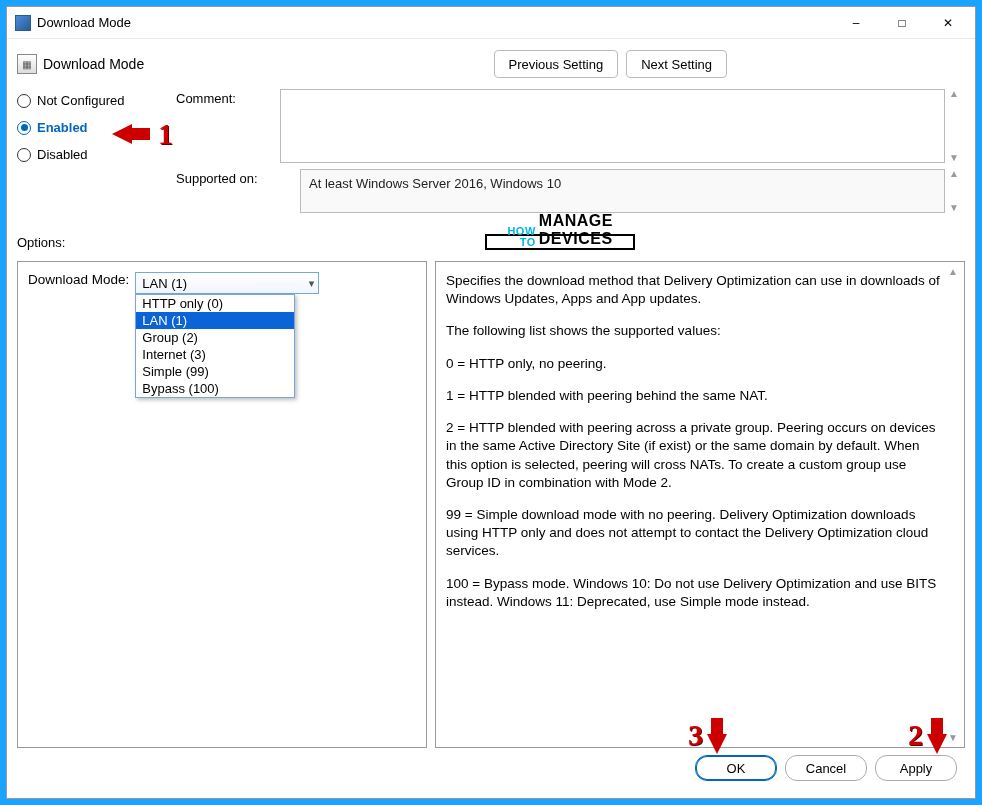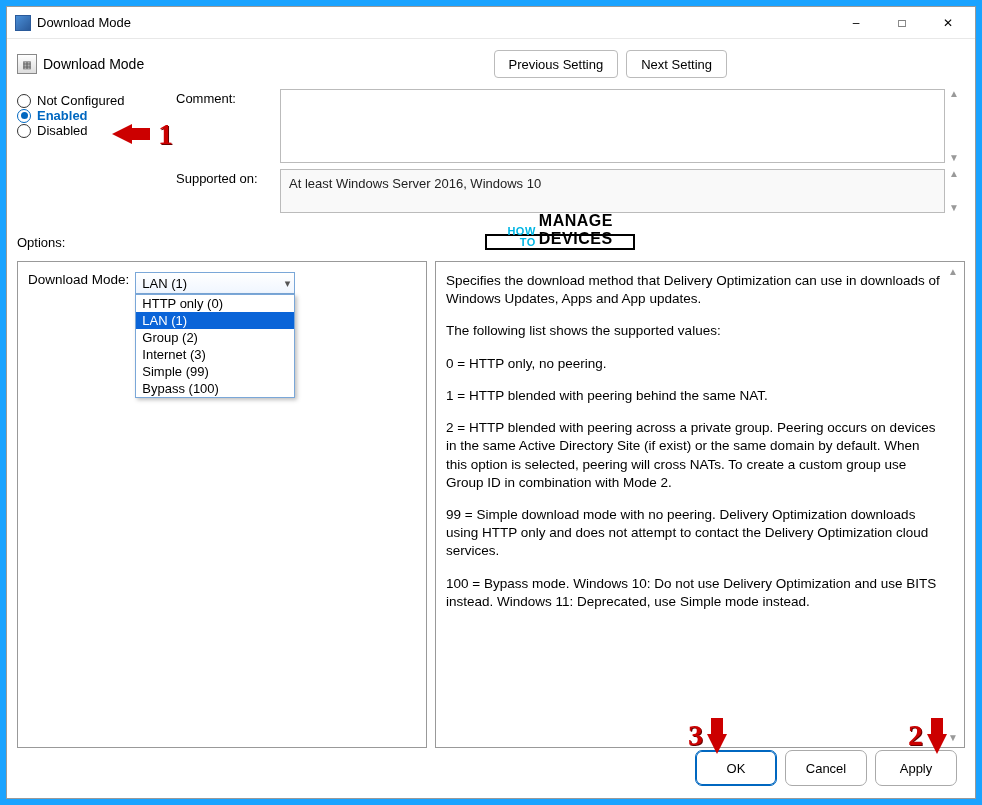--- a/index.html
+++ b/index.html
@@ -67,21 +67,21 @@
   }
   .top-grid {
     display:grid;
     grid-template-columns: 155px 100px 1fr 16px;
     grid-template-rows: auto auto;
     column-gap: 4px;
     row-gap: 6px;
     margin-top: 6px;
     align-items:start;
   }
-  .radio-col { grid-row: 1 / span 2; display:flex; flex-direction:column; padding-top:4px; position:relative;}
+  .radio-col { grid-row: 1 / span 2; display:flex; flex-direction:column; gap:12px; padding-top:4px; position:relative;}
   .radio-item { display:flex; align-items:center; gap:6px; cursor:pointer; }
   .radio-dot {
     width:14px;height:14px;border:1px solid #333;border-radius:50%;
     display:flex;align-items:center;justify-content:center;
     background:#fff;
   }
   .radio-dot.sel::after{content:"";width:7px;height:7px;border-radius:50%;background:#0067c0;}
   .radio-dot.sel{border-color:#0067c0;}
   .label-cell { padding-top:2px; }
   .comment-box {
@@ -94,20 +94,21 @@
     width:100%;
   }
   .supported-box {
     border:1px solid #bbb;
     background:#f9f9f9;
     padding:6px 8px;
     font-size:13px;
     color:#222;
     height: 44px;
     overflow:hidden;
+    margin-left:20px;
   }
   .scroll-stub {
     width:16px; display:flex; flex-direction:column; justify-content:space-between;
     color:#999; font-size:10px; height:100%;
   }
   .scroll-stub span{line-height:10px;}
   .options-label { margin-top: 16px; margin-bottom: 6px; display:flex; align-items:center; height:26px;}
   .logo-badge {
     margin-left: 420px;
     display:flex; align-items:flex-end;
@@ -126,21 +127,21 @@
     border:1px solid #999;
     padding: 10px 10px;
     overflow:auto;
     position:relative;
     background:#fff;
     font-size:13.5px;
   }
   .opt-row { display:flex; gap:6px; }
   .combo {
     position:relative;
-    width: 160px;
+    width: 184px;
   }
   .combo-display {
     border:1px solid #7aa7d8;
     background: linear-gradient(#fff,#f0f6ff);
     height:22px;
     display:flex; align-items:center; justify-content:space-between;
     padding: 0 4px 0 6px;
     font-size:13px;
     cursor:pointer;
   }
@@ -158,22 +159,22 @@
     position:absolute; right:0; top:0; bottom:0; width:16px;
     display:flex; flex-direction:column; justify-content:space-between;
     color:#999; font-size:10px; padding:4px 0;
   }
   .footer {
     height: 40px;
     display:flex; align-items:center; justify-content:flex-end;
     gap: 8px; padding: 0 8px;
   }
   .dlg-btn {
-    width: 82px; height:36px;
-    border:1px solid #aaa; border-radius:7px;
+    width: 82px; height:26px;
+    border:1px solid #aaa; border-radius:12px;
     background:#fff; font-size:13px; cursor:pointer;
   }
   .dlg-btn.default { border-color:#0067c0; box-shadow:0 0 0 1px #0067c0 inset;}
   
   .anno {
     position:absolute;
     color:#c00; font-weight:bold; font-size:30px;
     font-family: Georgia, serif;
     text-shadow: 1px 1px 0 #600;
     display:flex; align-items:center; gap:4px;

